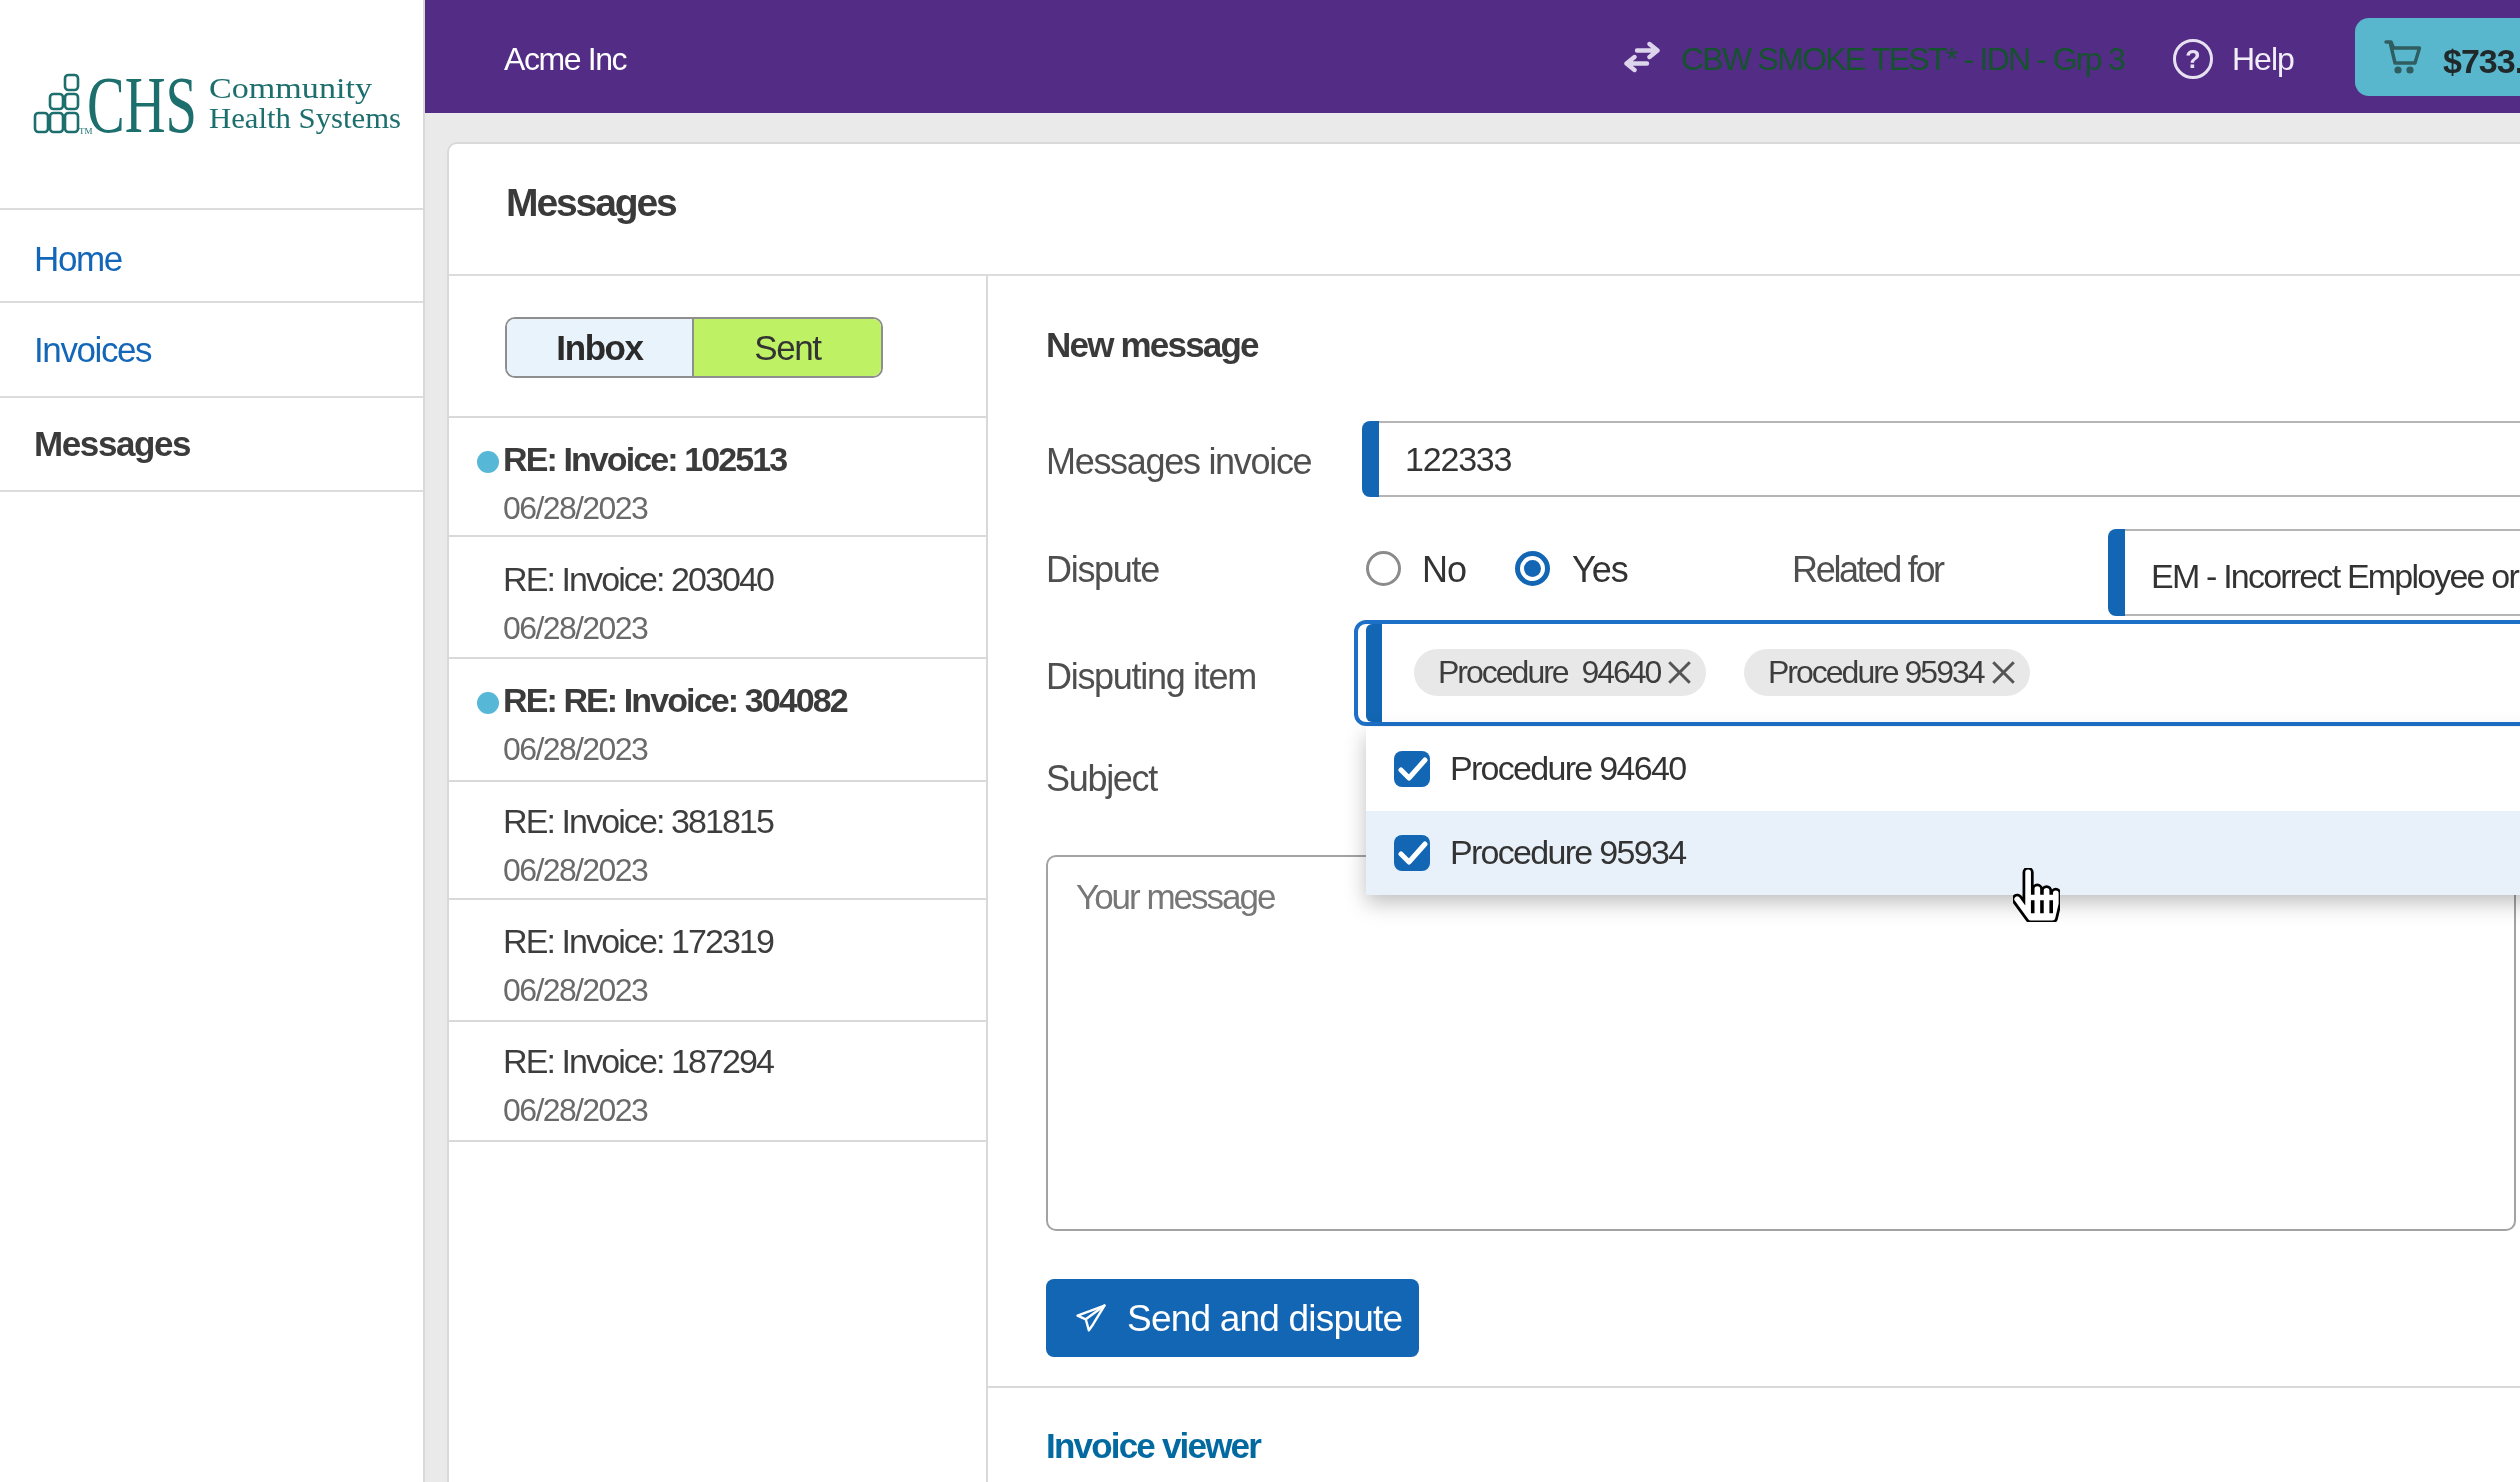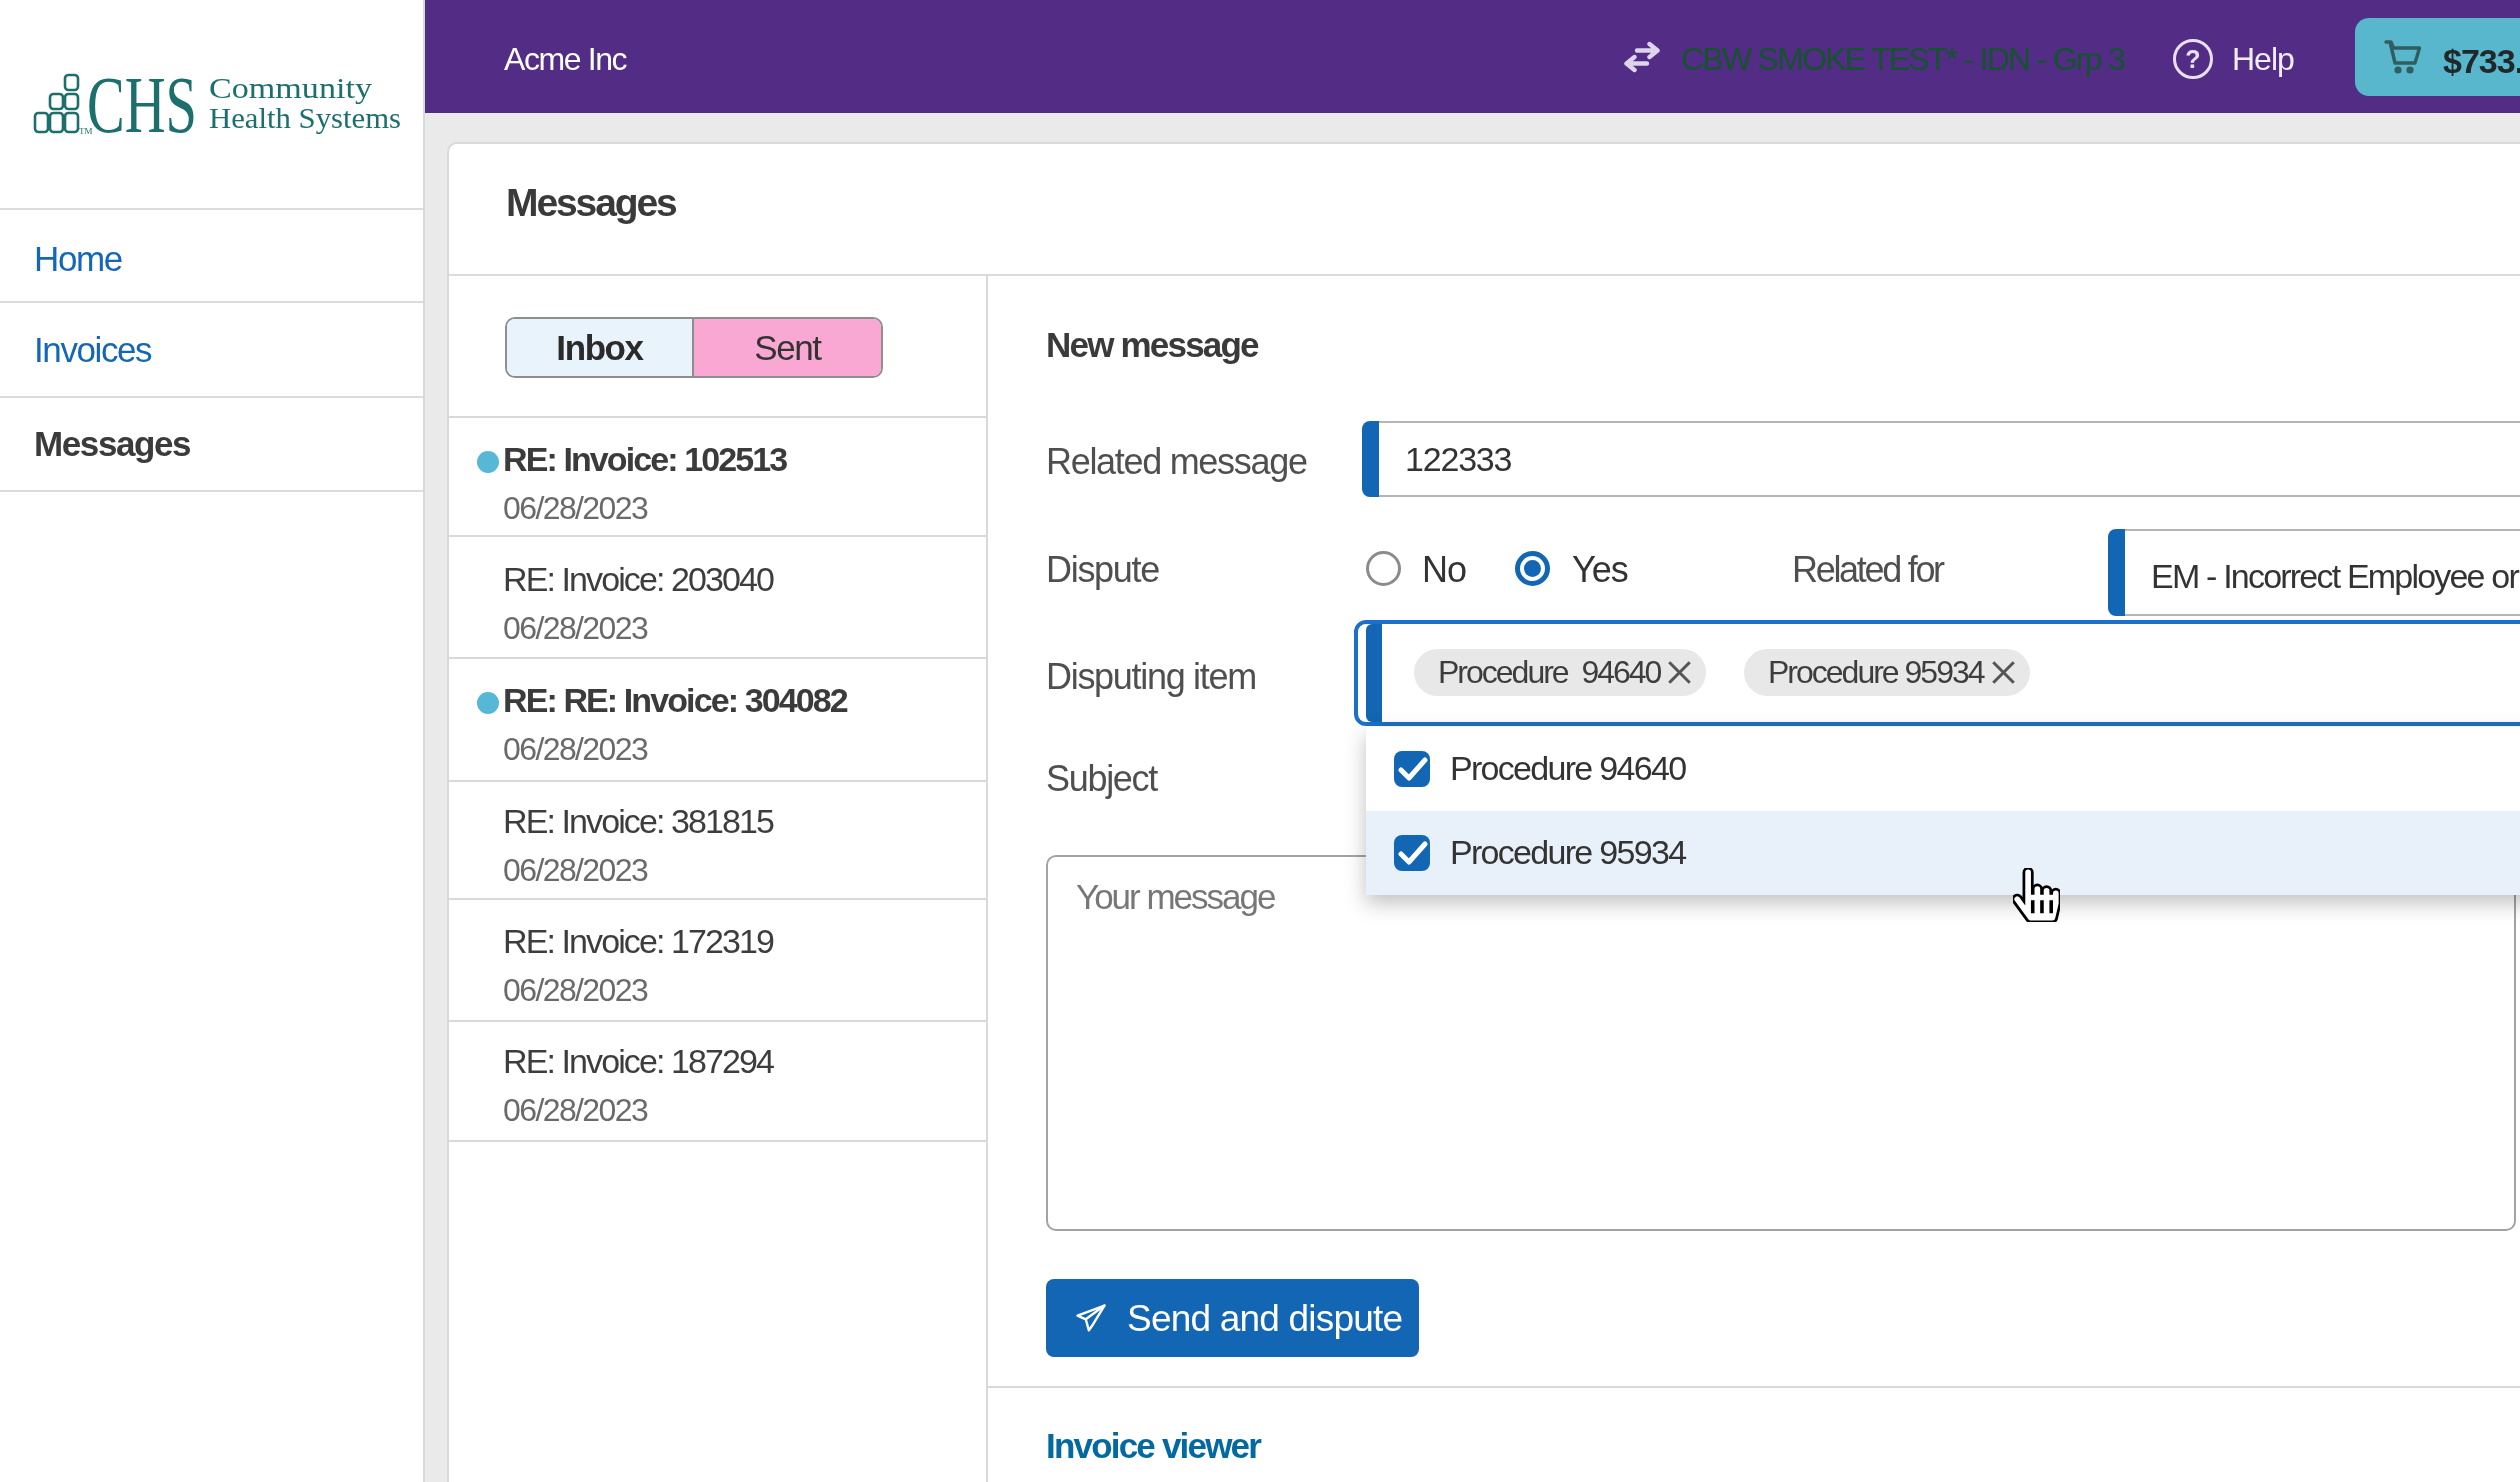--- a/index.html
+++ b/index.html
@@ -26,21 +26,21 @@
 #canvas { left:425px; top:113px; width:2095px; height:1369px; background:#eaeaea; }
 #card { left:447px; top:142px; width:2103px; height:1370px; background:#fff; border:2px solid #d9d9d9; border-radius:10px; }
 #h1 { left:506px; top:181px; font-size:39px; font-weight:bold; color:#3a3a3a; letter-spacing:-2.1px; }
 #hdrline { left:449px; top:274px; width:2071px; border-top:2px solid #dcdcdc; }
 #vline { left:986px; top:276px; width:0; height:1206px; border-left:2px solid #d9d9d9; }
 
 
 #tabsline { left:449px; top:416px; width:537px; border-top:2px solid #d9d9d9; }
 #tabs { left:505px; top:317px; width:378px; height:61px; border:2px solid #8e8e8e; border-radius:10px; display:flex; overflow:hidden; }
 #tab-inbox { width:50%; background:#e9f3fb; border-right:2px solid #8e8e8e; font-weight:bold; color:#2b2b2b; font-size:35px; letter-spacing:-1.4px; display:flex; align-items:center; justify-content:center; }
-#tab-sent { width:50%; background:#f9a8d4; color:#333; font-size:35px; letter-spacing:-1.4px; display:flex; align-items:center; justify-content:center; }
+#tab-sent { width:50%; background:#bef264; color:#333; font-size:35px; letter-spacing:-1.4px; display:flex; align-items:center; justify-content:center; }
 
 
 .itemline { left:449px; width:537px; border-top:2px solid #d9d9d9; }
 .ititle { left:503px; font-size:34px; font-weight:bold; color:#3b3b3b; white-space:nowrap; letter-spacing:-1.9px; }
 .idate { left:503px; font-size:32px; color:#6a6a6a; letter-spacing:-1.6px; }
 .dot { left:477px; width:22px; height:22px; border-radius:50%; background:#57b7d7; }
 
 
 #h2 { left:1046px; top:325px; font-size:35px; font-weight:bold; color:#3a3a3a; letter-spacing:-1.8px; }
 .lbl { left:1046px; font-size:36px; color:#4f4f4f; letter-spacing:-1.3px; white-space:nowrap; }
@@ -171,21 +171,21 @@
   <span class="abs idate" style="top:852px">06/28/2023</span>
 
   <span class="abs ititle" style="top:922px;font-weight:normal;color:#3d3d3d">RE: Invoice: 172319</span>
   <span class="abs idate" style="top:972px">06/28/2023</span>
 
   <span class="abs ititle" style="top:1042px;font-weight:normal;color:#3d3d3d">RE: Invoice: 187294</span>
   <span class="abs idate" style="top:1092px">06/28/2023</span>
 
   <span class="abs" id="h2">New message</span>
 
-  <span class="abs lbl" style="top:441px">Related message</span>
+  <span class="abs lbl" style="top:441px">Messages invoice</span>
   <div class="abs field" id="inp1">
     <div class="fbar"></div>
     <div class="fbox"></div>
     <span class="ftext">122333</span>
   </div>
 
   <span class="abs lbl" style="top:549px">Dispute</span>
   <div class="abs radio" id="radio-no"></div>
   <span class="abs" id="lbl-no">No</span>
   <div class="abs radio" id="radio-yes">

